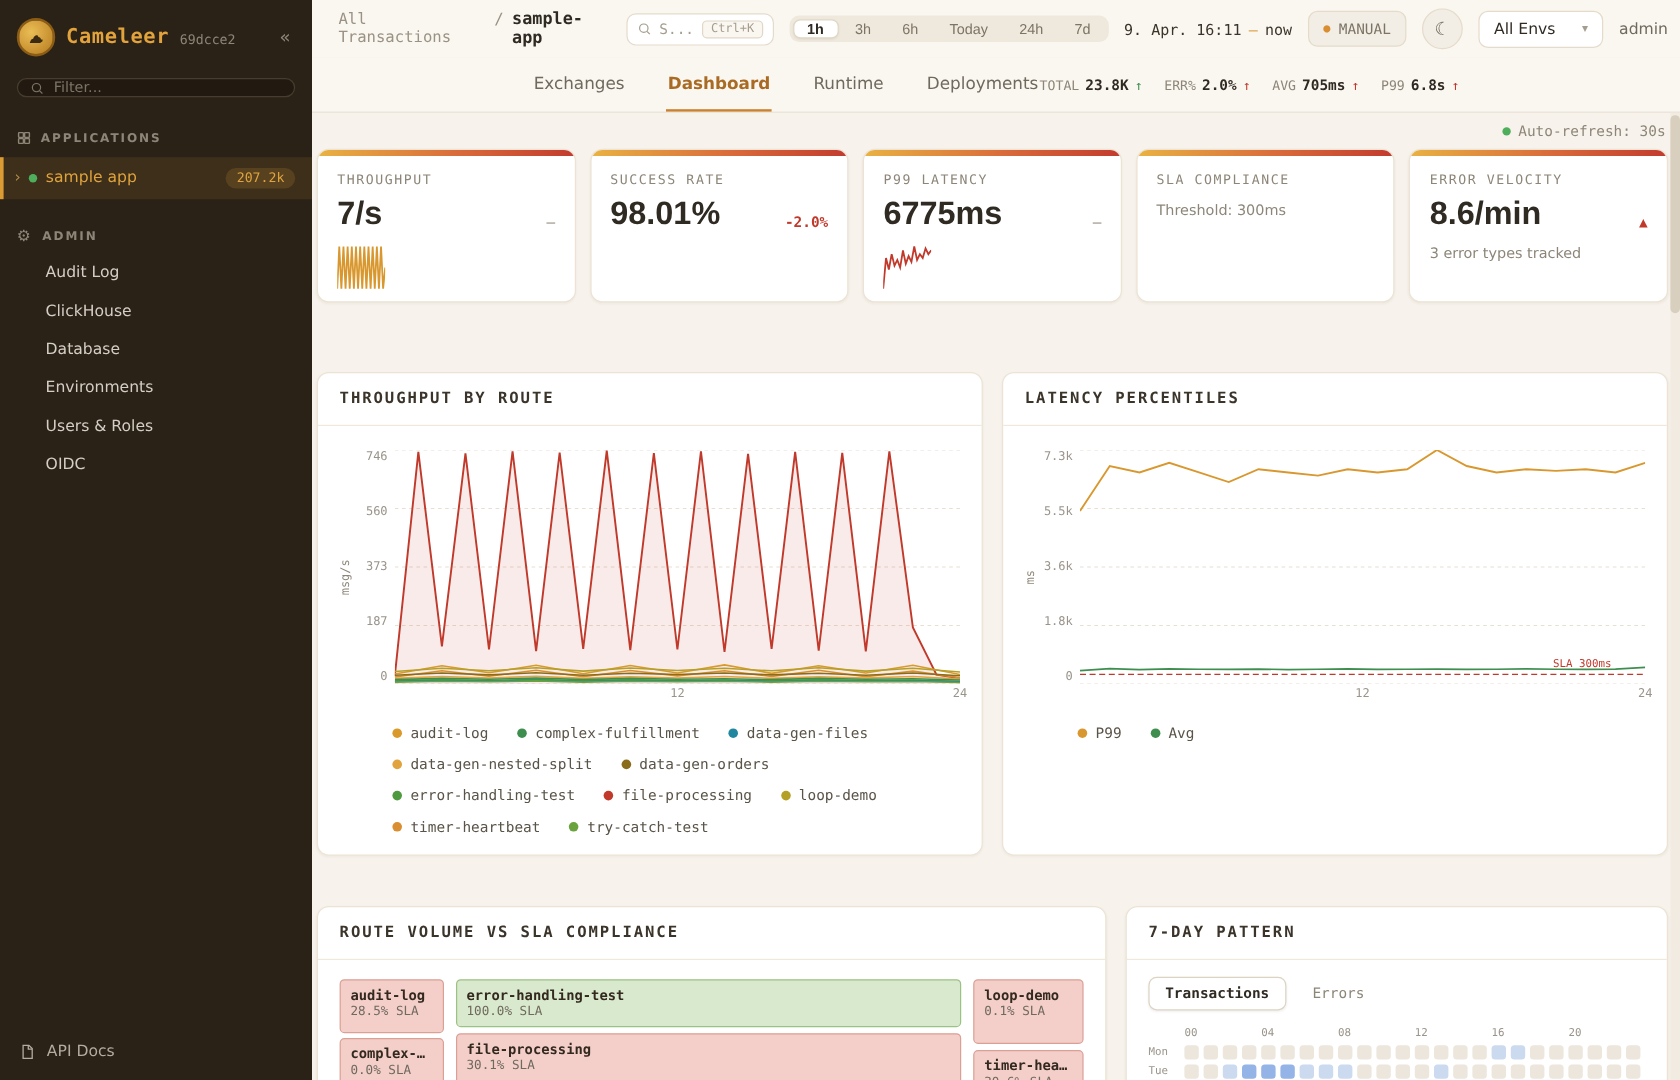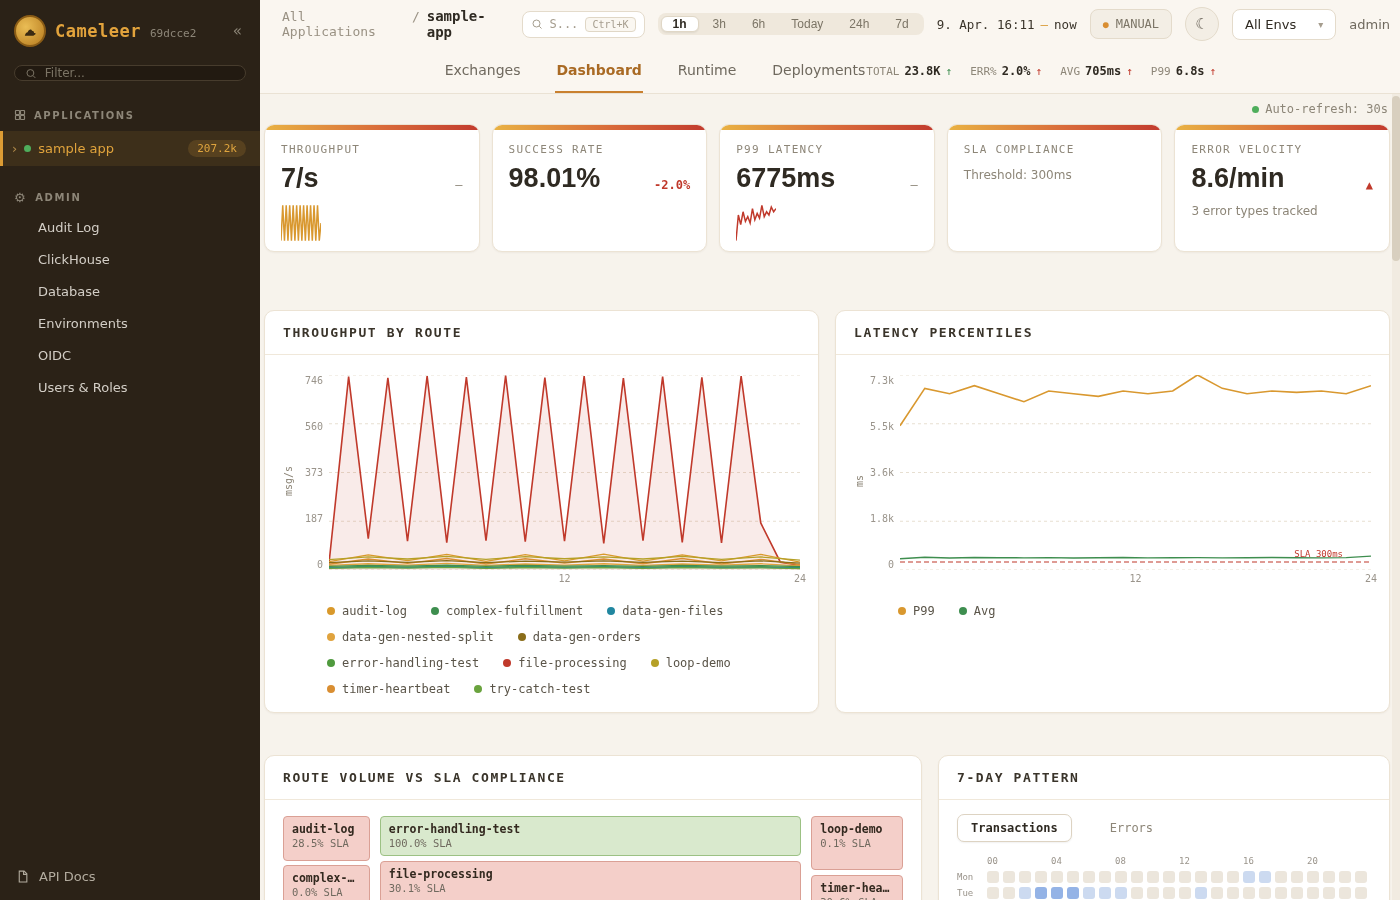--- a/index.html
+++ b/index.html
@@ -94,21 +94,21 @@
 
   .bottom-row{display:grid;grid-template-columns:1.5fr 1fr;gap:16px;margin-top:42px}
   .treemap{position:relative;height:230px;margin:16px 18px}
   .tile{position:absolute;border:1px solid;border-radius:4px;padding:5px 8px;overflow:hidden;cursor:pointer}
   .tile.breach{background:#f4cfc9;border-color:#daa095}
   .tile.ok{background:#d9e9cd;border-color:#9cc184}
   .tile-name{font-family:"DejaVu Sans Mono",monospace;font-size:11.5px;font-weight:bold;color:#33291f;white-space:nowrap;overflow:hidden;text-overflow:ellipsis}
   .tile-sla{font-family:"DejaVu Sans Mono",monospace;font-size:10.5px;color:#6f695e;margin-top:1px}
 
   .heat-wrap{padding:14px 18px}
-  .toggle-row{display:flex;gap:24px;margin-bottom:14px}
+  .toggle-row{display:flex;gap:8px;margin-bottom:14px}
   .toggle{font-family:"DejaVu Sans Mono",monospace;font-size:12px;padding:6px 13px;border-radius:7px;color:#8d8678;background:transparent;border:1px solid transparent;cursor:pointer}
   .toggle.active{background:#fff;border-color:#ddd3c2;box-shadow:0 1px 2px rgba(0,0,0,.06);color:#2f2a22;font-weight:bold}
   .hour-labels{position:relative;height:13px;margin-left:30px;font-family:"DejaVu Sans Mono",monospace;font-size:9px;color:#9a948b}
   .hour-labels span{position:absolute;top:0}
   .heat-row{display:flex;align-items:center;height:16px}
   .day{width:30px;font-family:"DejaVu Sans Mono",monospace;font-size:9px;color:#9a948b}
   .cell{width:12px;height:12px;border-radius:3px;margin-right:4px;flex-shrink:0}
 
   .scroll-track{position:absolute;top:94px;right:0;bottom:0;width:8px;background:#f1ebe1}
   .scroll-thumb{position:absolute;top:2px;right:0;width:8px;height:165px;background:#d8cfbf;border-radius:4px}
@@ -154,38 +154,38 @@
       </div>
       <div class="section-label admin-label">
         <span class="gear">⚙</span>
         <span>ADMIN</span>
       </div>
       <div id="admin-list">
           <div class="side-item">Audit Log</div>
           <div class="side-item">ClickHouse</div>
           <div class="side-item">Database</div>
           <div class="side-item">Environments</div>
+          <div class="side-item">Users &amp; Roles</div>
           <div class="side-item">OIDC</div>
-          <div class="side-item">Users &amp; Roles</div>
         </div>
     </div>
     <div class="side-bottom">
       <svg width="13" height="13" viewBox="0 0 24 24" fill="none" stroke="#b3ac9f" stroke-width="2">
           <path d="M6 2h9l5 5v15H6z"></path>
           <path d="M14 2v6h6"></path>
         </svg>
       <span>API Docs</span>
     </div>
   </aside>
 
   <main class="main">
 
     <header class="topbar">
       <div class="crumb">
-        <span class="crumb-root">All Applications</span>
+        <span class="crumb-root">All Transactions</span>
         <span class="crumb-sep">/</span>
         <span class="crumb-cur">sample-app</span>
       </div>
       <div class="search-pill">
         <svg viewBox="0 0 24 24" width="12" height="12" fill="none" stroke="#a59d8e" stroke-width="2">
             <circle cx="11" cy="11" r="7"></circle>
             <line x1="16.5" y1="16.5" x2="21" y2="21"></line>
           </svg>
         <input placeholder="S..." style="">
         <span class="kbd">Ctrl+K</span>

